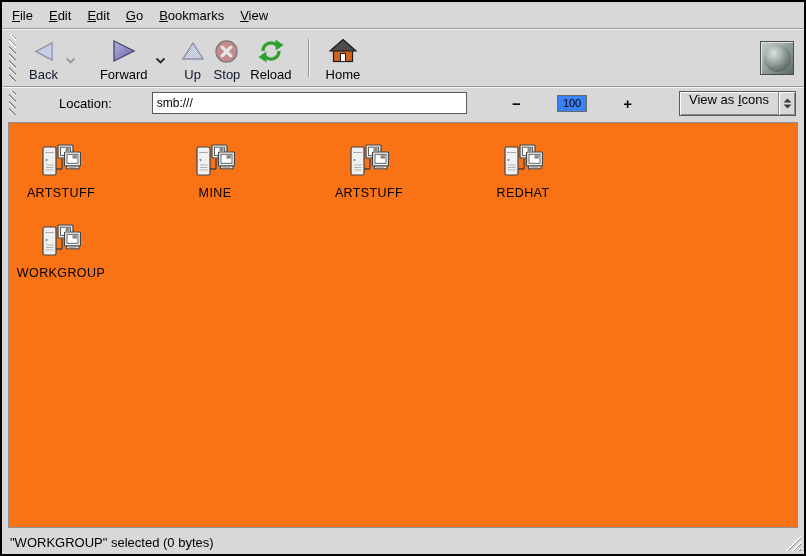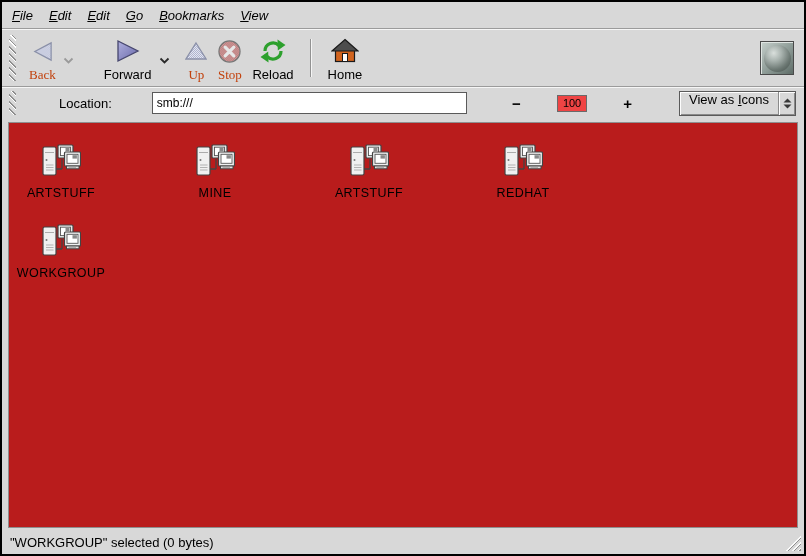--- a/index.html
+++ b/index.html
@@ -8,35 +8,35 @@
     position:relative;
     width:806px;height:556px;
     border:2px solid #000;
     background:#d8d8d8;
     font-family:"Liberation Sans","DejaVu Sans",sans-serif;
     font-size:13px;color:#000;
     display:flex;flex-direction:column;
     overflow:hidden;
   }
   
-  .menubar{height:26px;display:flex;align-items:center;padding-left:2px;flex:none;font-style:italic;}
+  .menubar{height:26px;display:flex;align-items:center;padding-left:2px;flex:none;}
   .menu-item{display:inline-block;padding:4px 8px;cursor:default;}
   .menu-item::first-letter{text-decoration:underline;}
   .hsep{height:2px;flex:none;border-top:1px solid #9b9b9b;border-bottom:1px solid #f6f6f6;}
   
   .toolbar{height:56px;display:flex;align-items:center;padding:0 0 0 7px;flex:none;}
   .grip{
     width:7px;align-self:stretch;margin:5px 8px 5px 0;
     background:repeating-linear-gradient(45deg,transparent 0 3px,#ffffff 3px 4px,#8f8f8f 4px 5px);
   }
   .tb-btn{display:flex;flex-direction:column;align-items:center;justify-content:flex-end;
     padding:2px 5px;height:50px;cursor:default;}
   .tb-ico-box{height:28px;display:flex;align-items:center;justify-content:center;}
   .tb-label{margin-top:3px;line-height:13px;}
-  .tb-label.dis{color:#c2410c;font-family:Liberation Serif, serif;}
+  .tb-label.dis{color:#0f172a;}
   .chev-btn{width:16px;height:14px;display:flex;align-items:center;justify-content:center;
     align-self:center;margin-top:4px;cursor:default;}
   .vsep{width:0;height:38px;border-left:1px solid #929292;border-right:1px solid #f5f5f5;
     margin:0 11px;align-self:center;}
   .throbber{
     margin-left:auto;margin-right:10px;width:34px;height:34px;flex:none;
     border:1px solid #4a4a4a;
     background:linear-gradient(135deg,#c6d0cc 0%,#8c9a95 55%,#5e6c67 100%);
     box-shadow:inset 1px 1px 0 #dfe5e2;
     display:flex;align-items:center;justify-content:center;
@@ -47,35 +47,35 @@
   .locationbar{height:30px;display:flex;align-items:center;padding-left:7px;flex:none;gap:27px;}
   .locationbar .grip{margin:3px 8px 3px 0;}
   .loc-label{margin:0 13px 0 8px;white-space:nowrap;}
   .loc-input{
     flex:1;height:22px;border:1px solid #5a5a5a;background:#fff;
     font-family:"Liberation Sans","DejaVu Sans",sans-serif;font-size:12px;
     padding:0 4px;outline:none;
   }
   .zoom-btn{font-weight:700;font-size:15px;line-height:15px;padding:0 2px;cursor:default;}
   .zoom-out{margin-left:16px;}
-  .zoom-level{margin:0 7px;border:1px solid #6a6a6a;background:#ef4444;
+  .zoom-level{margin:0 7px;border:1px solid #6a6a6a;background:#3b82f6;
     font-size:11px;padding:1px 5px;line-height:13px;}
   .viewas{
     margin-left:18px;margin-right:8px;height:25px;display:flex;align-items:flex-start;
     border:1px solid #5a5a5a;background:#d8d8d8;cursor:default;
     box-shadow:inset 1px 1px 0 #fdfdfd, inset -1px -1px 0 #8a8a8a;
   }
   .viewas-text{padding:0 9px;white-space:nowrap;}
   .viewas-text .u{display:inline-block;}
   .viewas-text .u::first-letter{text-decoration:underline;}
   .viewas-ind{width:17px;align-self:stretch;display:flex;align-items:center;justify-content:center;
     border-left:1px solid #8a8a8a;box-shadow:inset 1px 0 0 #fdfdfd;}
   
   .content{
-    flex:1;margin:4px 6px 0 6px;border:1px solid #8f8f8f;background:#b91c1c;
+    flex:1;margin:4px 6px 0 6px;border:1px solid #8f8f8f;background:#f97316;
     overflow:hidden;padding:20px 0 12px 6px;
   }
   .icon-row{display:flex;height:80px;}
   .icon-cell{width:92px;margin-right:62px;display:flex;flex-direction:column;
     align-items:center;cursor:default;}
   .net-svg{width:40px;height:38px;flex:none;}
   .icon-label{margin-top:5px;font-size:12.5px;letter-spacing:0.4px;white-space:nowrap;}
   
   .statusbar{height:24px;flex:none;display:flex;align-items:center;padding-left:8px;
     position:relative;margin-top:2px;}
@@ -147,21 +147,21 @@
         </svg>
       </div>
       <span class="tb-label dis">Back</span>
     </div>
     <div class="chev-btn">
       <svg width="11" height="7" viewBox="0 0 11 7">
         <polyline points="1.5,1.5 5.5,5.5 9.5,1.5" fill="none" stroke="#9a9a9a" stroke-width="1.8"></polyline>
       </svg>
     </div>
 
-    <div class="tb-btn" style="margin-left:22px">
+    <div class="tb-btn" style="margin-left:16px">
       <div class="tb-ico-box">
         <svg width="26" height="24" viewBox="0 0 26 24">
           <polygon points="3,2 23,12 3,22" fill="url(#gFwd)" stroke="#46466e" stroke-width="1.3"></polygon>
         </svg>
       </div>
       <span class="tb-label">Forward</span>
     </div>
     <div class="chev-btn">
       <svg width="11" height="7" viewBox="0 0 11 7">
         <polyline points="1.5,1.5 5.5,5.5 9.5,1.5" fill="none" stroke="#2a2a2a" stroke-width="1.8"></polyline>

